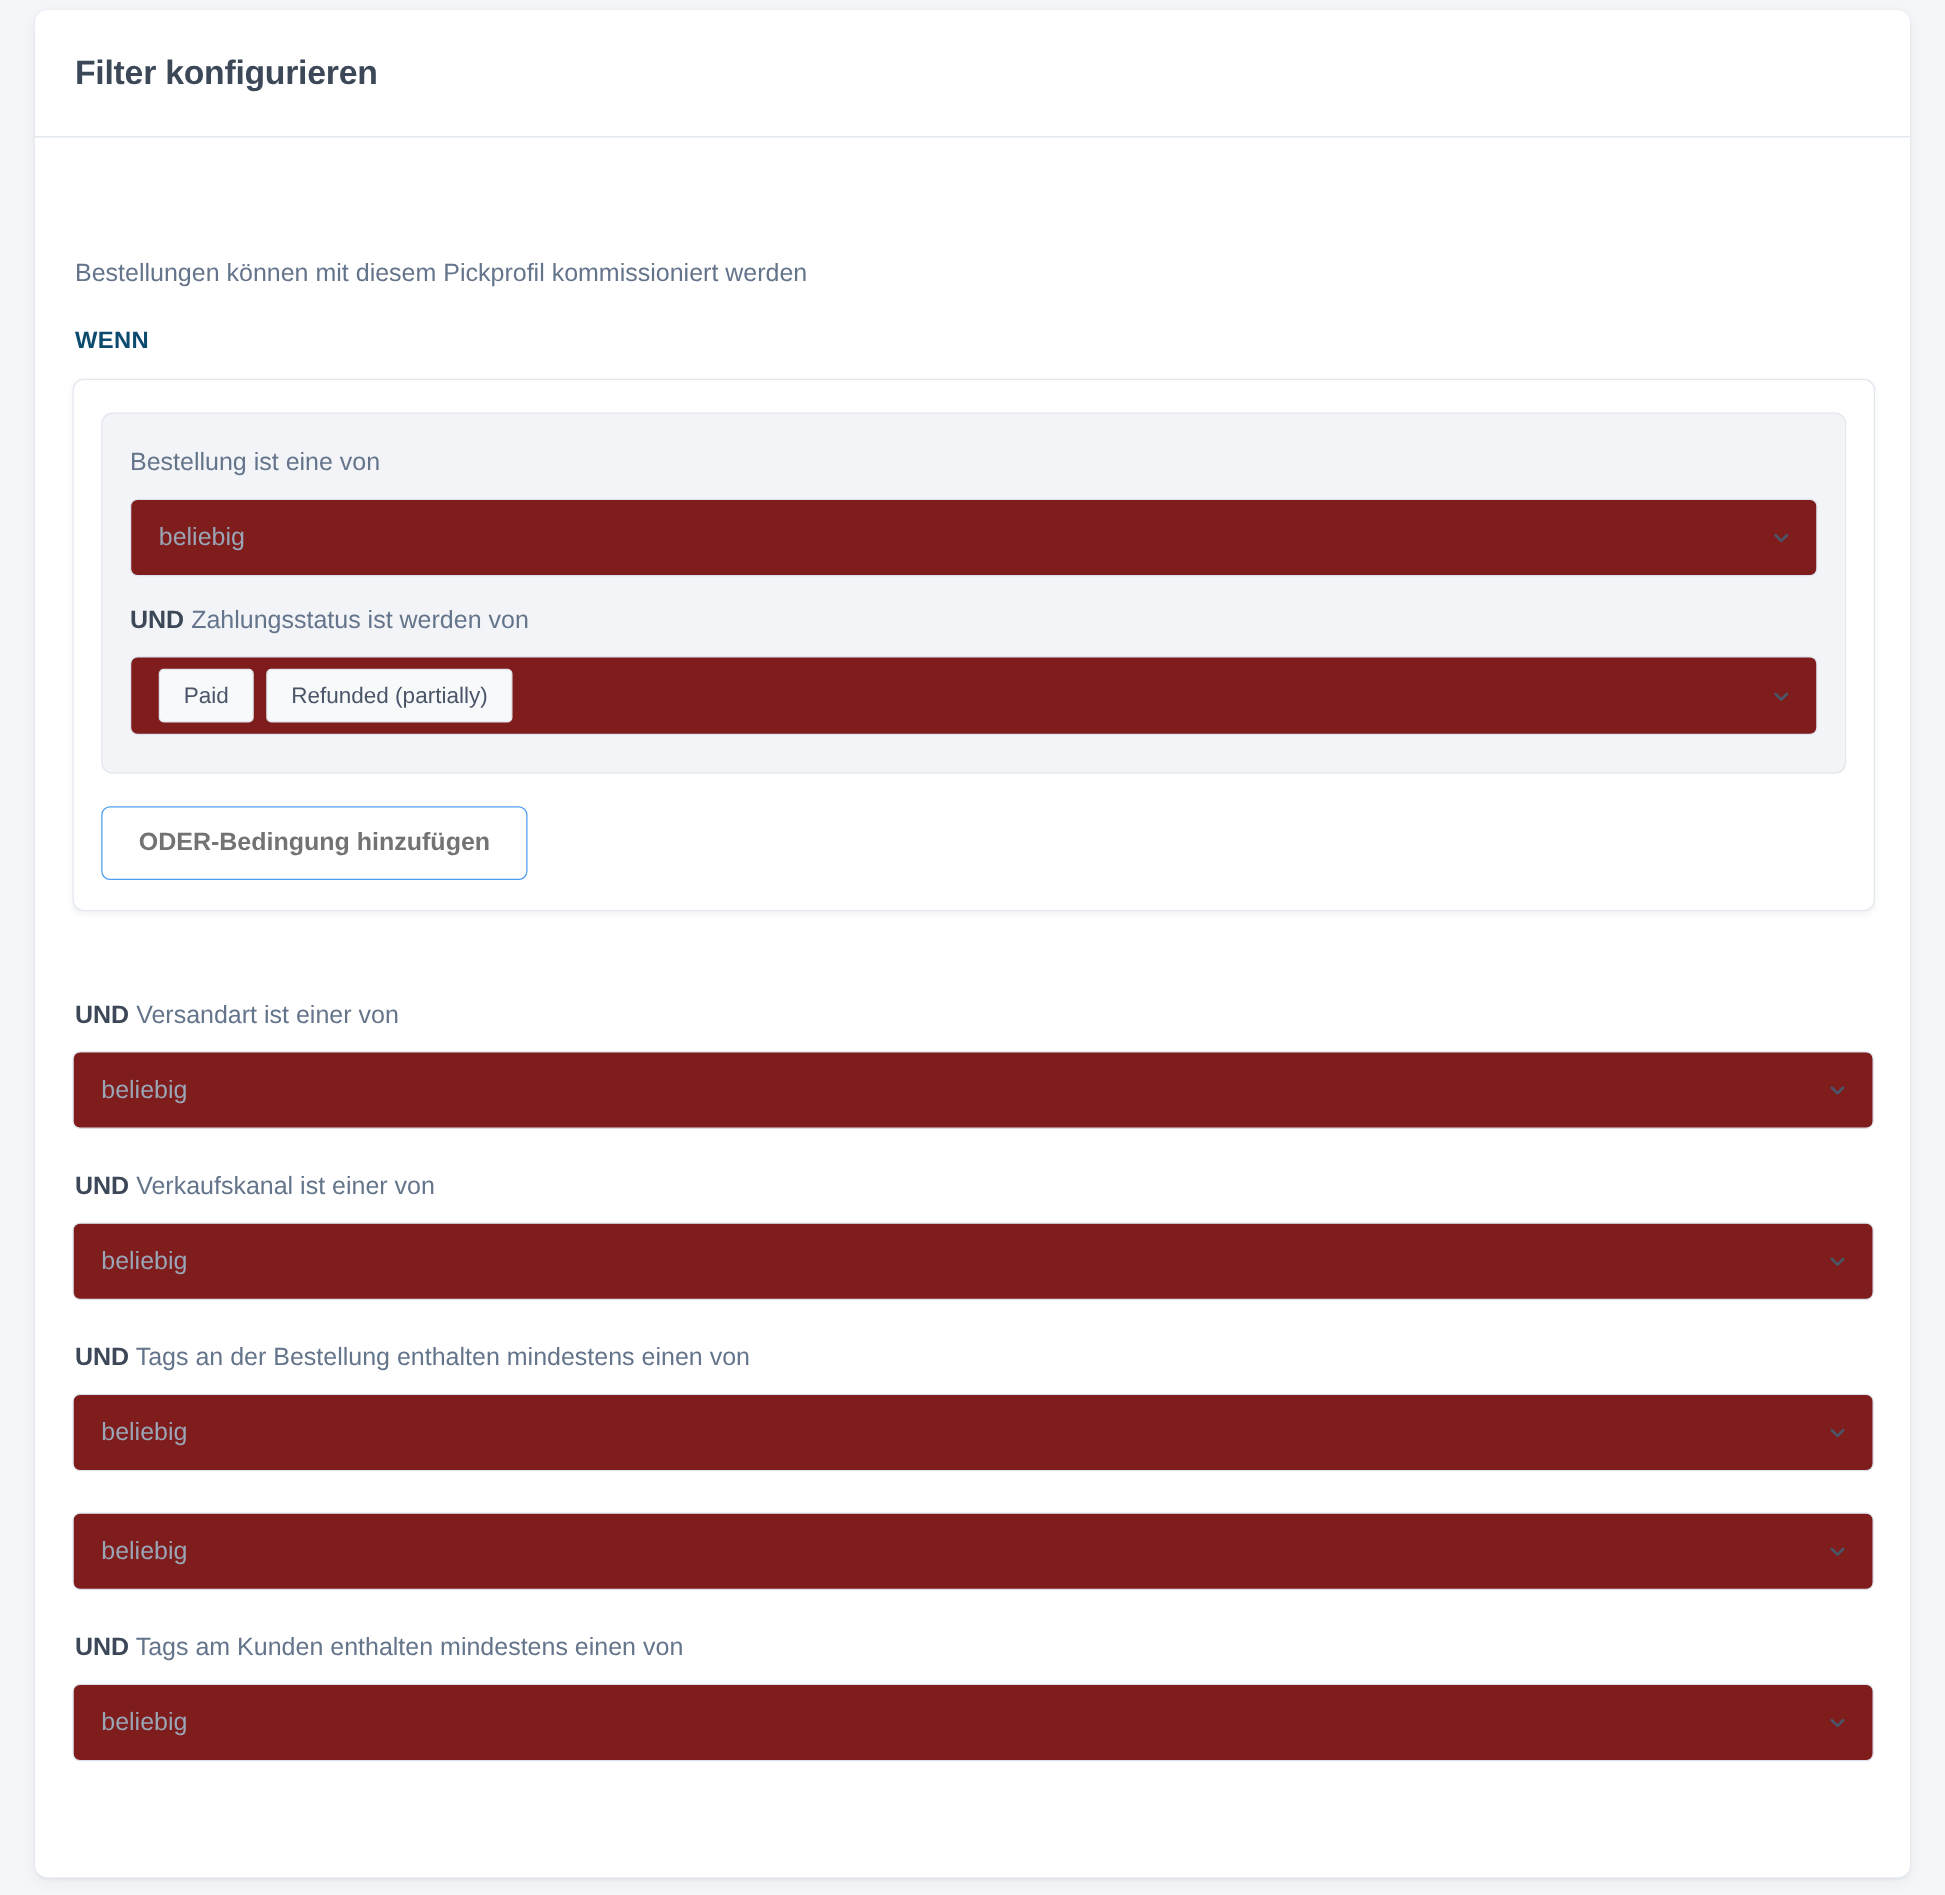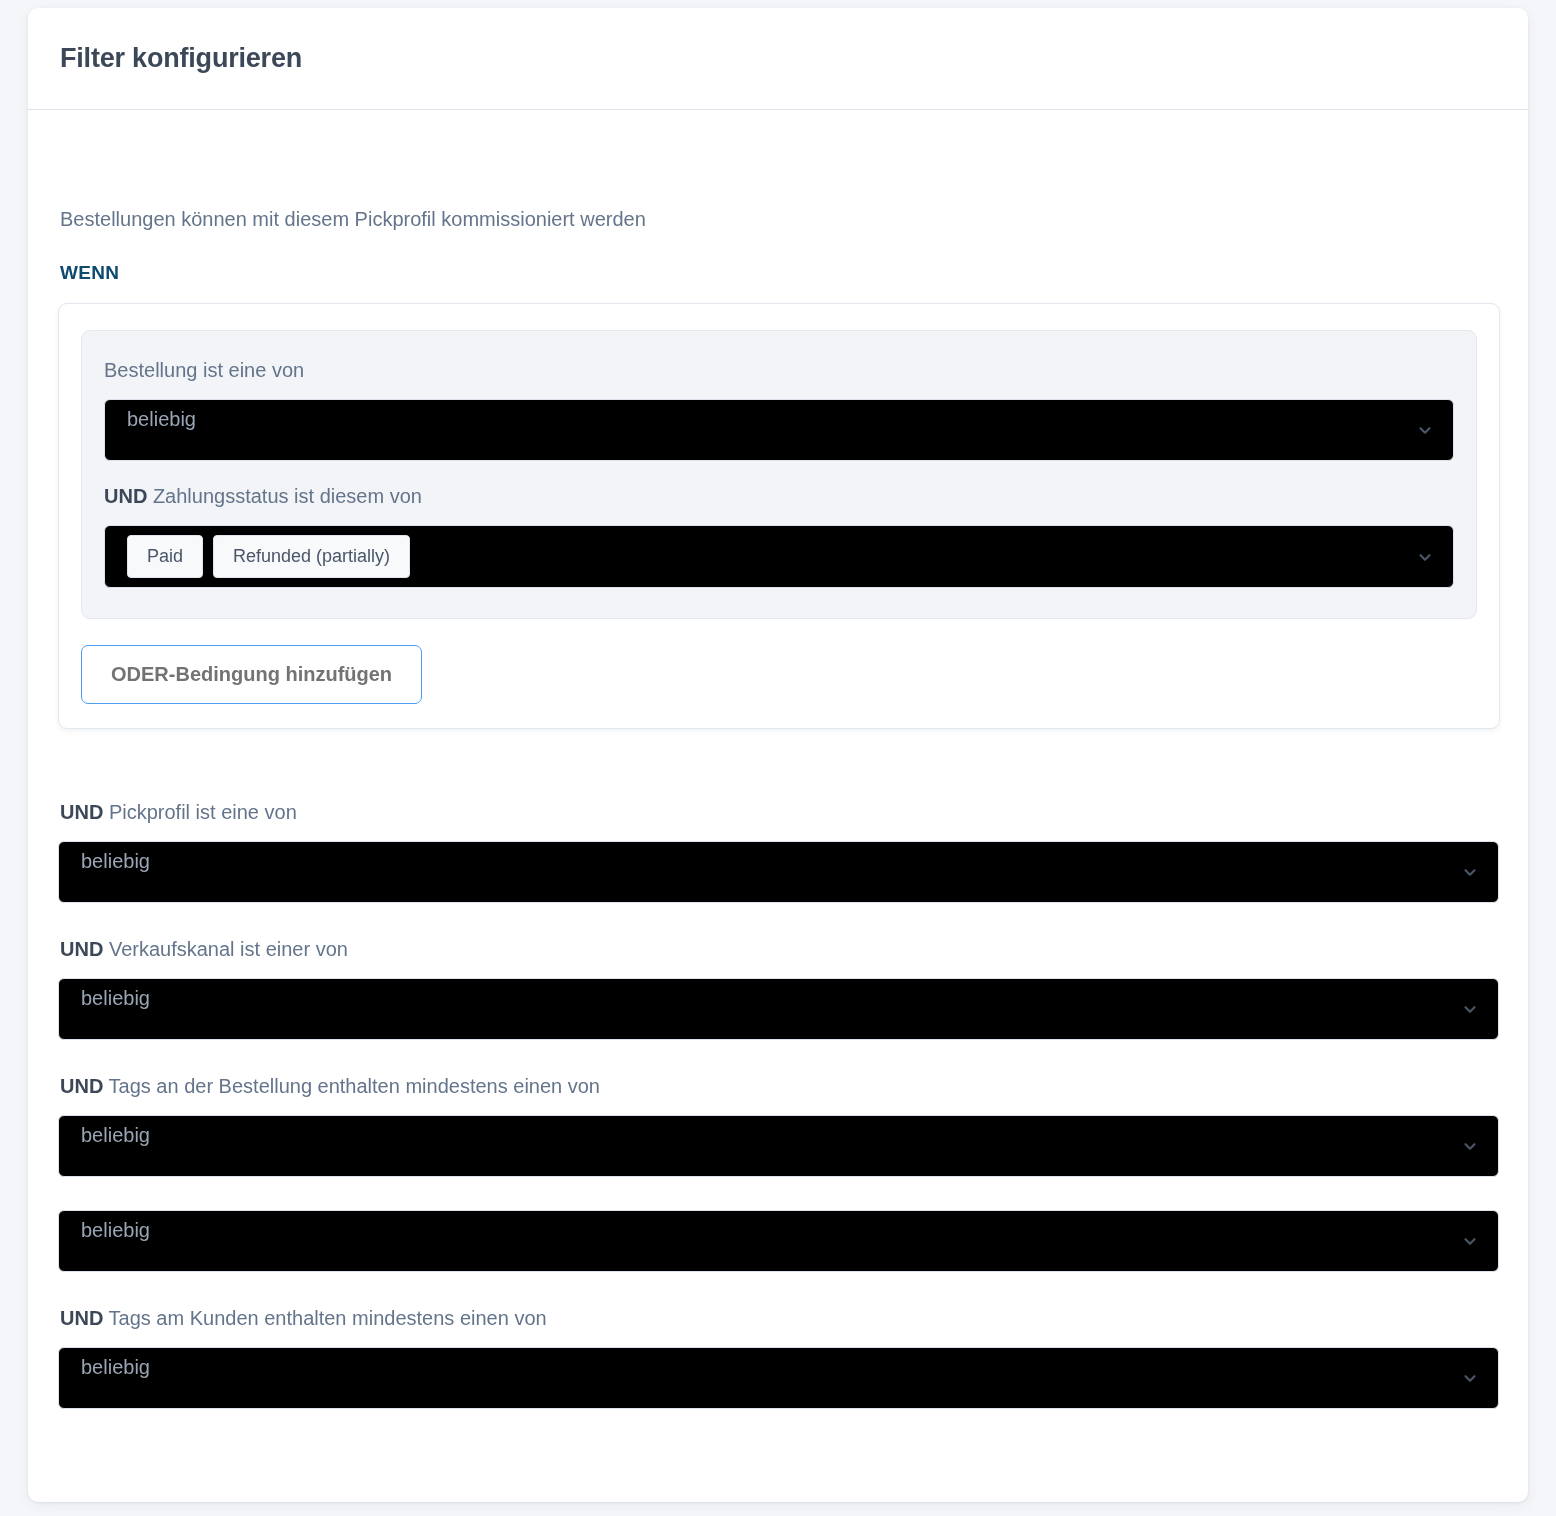--- a/index.html
+++ b/index.html
@@ -95,25 +95,26 @@
   .cond-label.second { margin-top: 22px; }
 
   .cond-label b {
     color: #3c4858;
     font-weight: bold;
   }
 
   
   .select {
     position: relative;
-    background: #000000;
+    background: #7f1d1d;
     border: 1px solid #dde3ec;
     border-radius: 6px;
     min-height: 62px;
     display: flex;
+    align-items: center;
     padding: 8px 52px 8px 22px;
     cursor: pointer;
   }
 
   .select.tags { padding-top: 9px; padding-bottom: 9px; }
 
   .select .placeholder {
     font-size: 20px;
     color: #9aa5b5;
   }
@@ -208,21 +209,21 @@
             <span class="placeholder">beliebig</span>
             <span class="chev">
               <svg viewBox="0 0 20 20" width="18" height="18" fill="none" stroke="currentColor" stroke-width="2.4" stroke-linecap="round" stroke-linejoin="round">
                   <polyline points="5,8 10,13 15,8"></polyline>
                 </svg>
             </span>
           </div>
 
           <div class="cond-label second">
             <b>UND</b> 
-            <span>Zahlungsstatus ist diesem von</span>
+            <span>Zahlungsstatus ist werden von</span>
           </div>
           <div class="select tags">
             <div class="tag-list">
               <span class="tag">Paid</span>
               <span class="tag">Refunded (partially)</span>
             </div>
             <span class="chev">
               <svg viewBox="0 0 20 20" width="18" height="18" fill="none" stroke="currentColor" stroke-width="2.4" stroke-linecap="round" stroke-linejoin="round">
                   <polyline points="5,8 10,13 15,8"></polyline>
                 </svg>
@@ -233,21 +234,21 @@
 
         <button class="add-or-btn">ODER-Bedingung hinzufügen</button>
 
       </div>
 
       <div class="and-rows">
 
         <div class="and-row">
           <div class="and-row-label">
             <b>UND</b> 
-            <span>Pickprofil ist eine von</span>
+            <span>Versandart ist einer von</span>
           </div>
           <div class="select">
             <span class="placeholder">beliebig</span>
             <span class="chev">
               <svg viewBox="0 0 20 20" width="18" height="18" fill="none" stroke="currentColor" stroke-width="2.4" stroke-linecap="round" stroke-linejoin="round">
                   <polyline points="5,8 10,13 15,8"></polyline>
                 </svg>
             </span>
           </div>
         </div>

